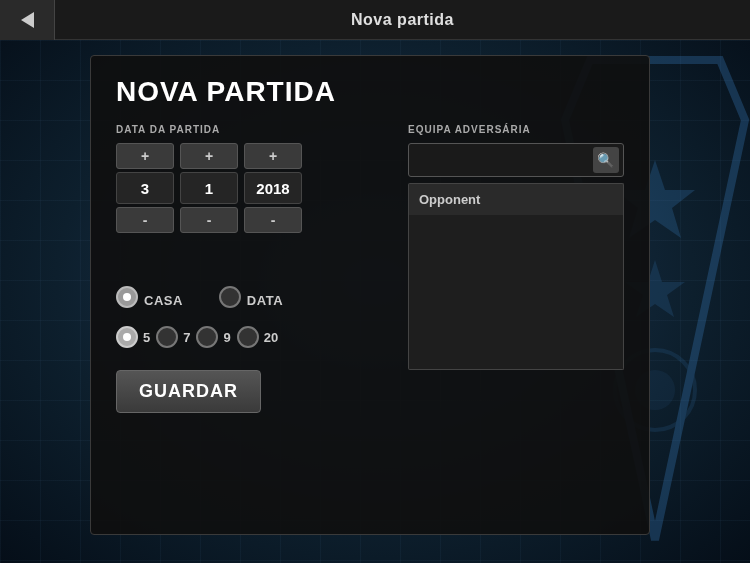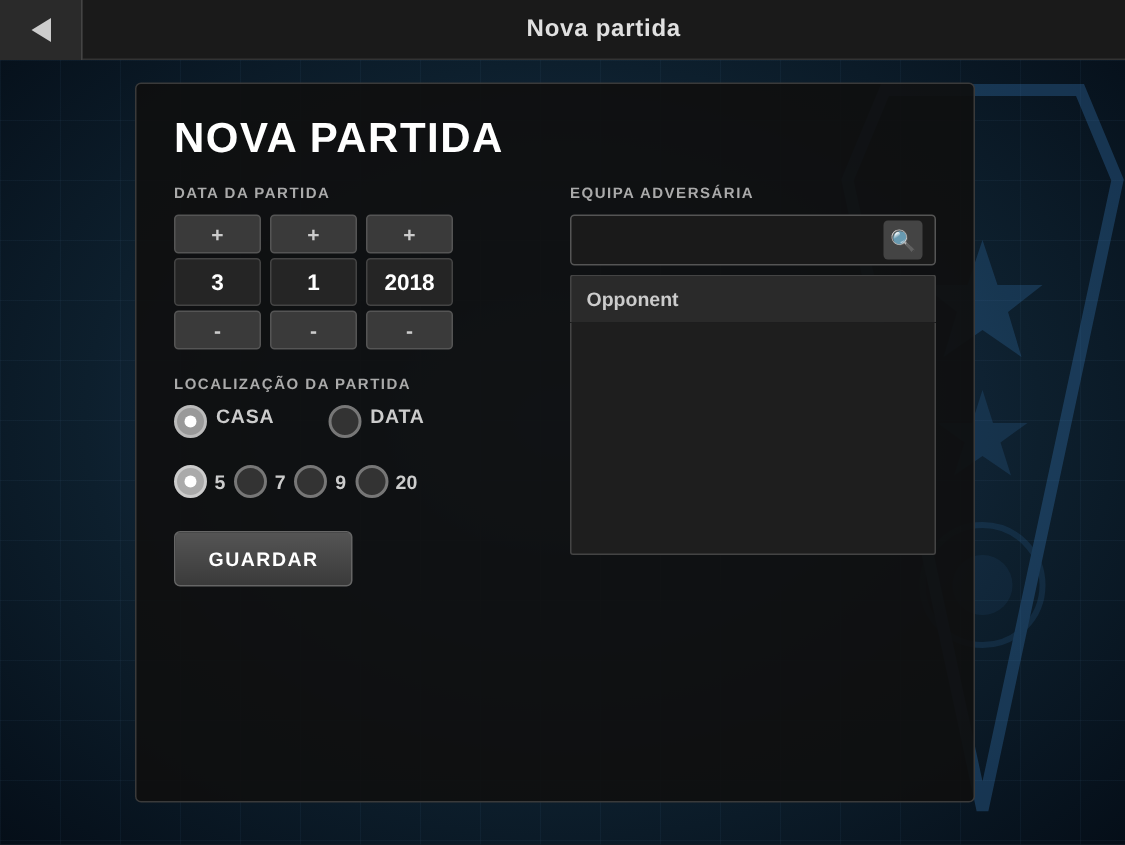--- a/index.html
+++ b/index.html
@@ -101,21 +101,21 @@
     .card-body {
       display: flex;
       gap: 5px;
     }
 
     .left-col {
       flex: 1;
     }
 
     .right-col {
-      width: 244px;
+      width: 216px;
     }
 
     
     .section-label {
       font-size: 10px;
       font-weight: bold;
       color: #aaaaaa;
       letter-spacing: 1px;
       margin-bottom: 8px;
       text-transform: uppercase;
@@ -172,23 +172,24 @@
 
     .radio-group {
       display: flex;
       align-items: center;
       gap: 8px;
       margin-top: 4px;
     }
 
     .radio-option {
       display: flex;
-      align-items: flex-start;
+      align-items: flex-end;
       gap: 6px;
       cursor: pointer;
+      margin-top: 35px;
     }
 
     .radio-circle {
       width: 22px;
       height: 22px;
       border-radius: 50%;
       border: 2px solid #777;
       background: #333;
       display: flex;
       align-items: center;
@@ -268,21 +269,21 @@
       font-size: 13px;
       font-weight: bold;
     }
 
     
     .save-btn {
       background: linear-gradient(180deg, #555 0%, #3a3a3a 100%);
       border: 1px solid #666;
       border-radius: 4px;
       color: #ffffff;
-      font-size: 13px;
+      font-size: 18px;
       font-weight: bold;
       letter-spacing: 1px;
       padding: 10px 22px;
       cursor: pointer;
       text-transform: uppercase;
     }
 
     
     .opponent-label {
       font-size: 10px;
@@ -410,21 +411,20 @@
         <div class="date-column">
           <div class="date-btn">+</div>
           <div class="date-value">2018</div>
           <div class="date-btn">-</div>
         </div>
 
       </div>
 
       
       <div class="location-section">
-        <div class="section-label">LOCALIZAÇÃO DA PARTIDA</div>
         <div class="radio-group">
           <div class="radio-option">
             <div class="radio-circle selected"></div>
             <span class="radio-label">CASA</span>
           </div>
           <div class="radio-separator"></div>
           <div class="radio-option">
             <div class="radio-circle"></div>
             <span class="radio-label">DATA</span>
           </div>

